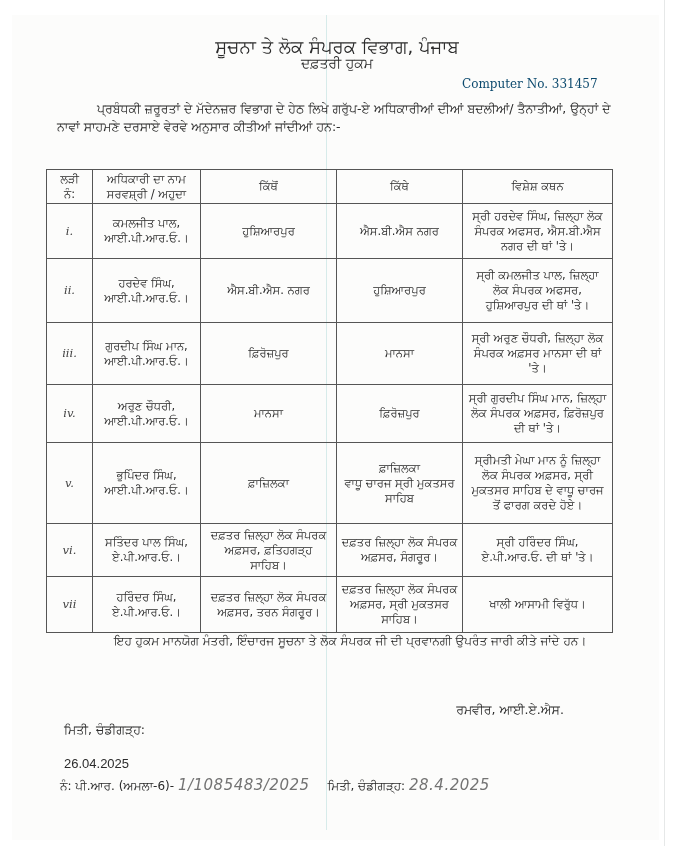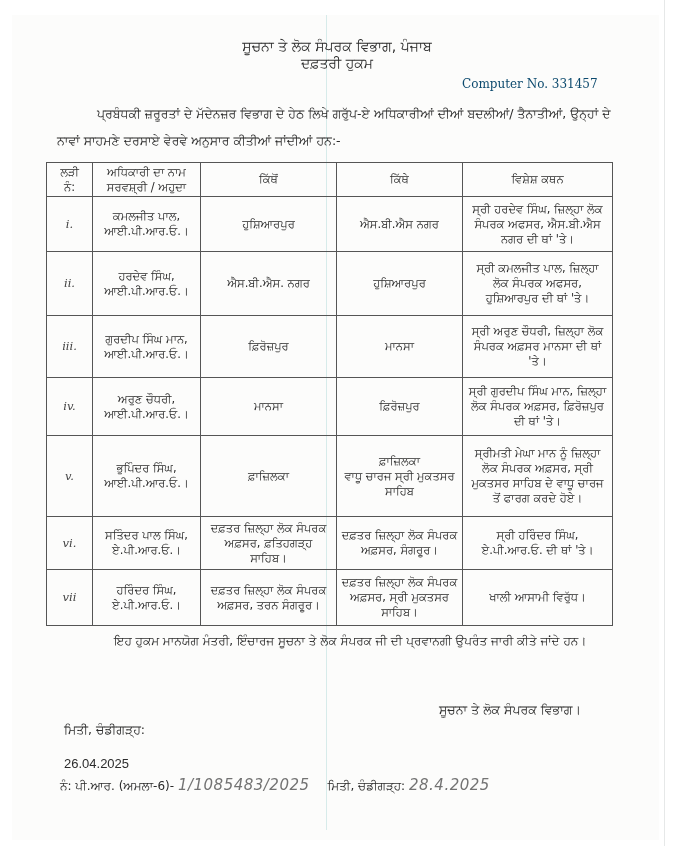--- a/index.html
+++ b/index.html
@@ -38,21 +38,21 @@
     width: 1px;
     height: 815px;
     background: #d7ebea;
   }
   .header-title {
     position: absolute;
     left: 0;
     width: 674px;
     top: 38px;
     text-align: center;
-    font-size: 14px;
+    font-size: 18px;
     line-height: 17px;
   }
   .header-sub {
     position: absolute;
     left: 0;
     width: 674px;
     top: 55px;
     text-align: center;
     font-size: 14px;
     line-height: 17px;
@@ -64,27 +64,27 @@
     font-family: "DejaVu Serif", serif;
     font-size: 12px;
     color: #0c4a6e;
   }
   .intro {
     position: absolute;
     left: 57px;
     top: 100px;
     width: 570px;
     font-size: 12.5px;
-    line-height: 27px;
+    line-height: 18px;
     text-indent: 40px;
   }
   table.orders {
     position: absolute;
     left: 46px;
-    top: 162px;
+    top: 169px;
     width: 566px;
     border-collapse: collapse;
     table-layout: fixed;
   }
   table.orders th, table.orders td {
     border: 1px solid #555;
     text-align: center;
     vertical-align: middle;
     font-size: 11.5px;
     line-height: 15px;
@@ -256,21 +256,21 @@
 </table>
 
 <div class="closing">ਇਹ ਹੁਕਮ ਮਾਨਯੋਗ ਮੰਤਰੀ, ਇੰਚਾਰਜ ਸੂਚਨਾ ਤੇ ਲੋਕ ਸੰਪਰਕ ਜੀ ਦੀ ਪ੍ਰਵਾਨਗੀ ਉਪਰੰਤ ਜਾਰੀ ਕੀਤੇ ਜਾਂਦੇ ਹਨ।</div>
 
 <div class="date-block">
   <div>ਮਿਤੀ, ਚੰਡੀਗੜ੍ਹ:</div>
   <div class="dval">26.04.2025</div>
 </div>
 
 <div class="signature">
-  <div>ਸੂਚਨਾ ਤੇ ਲੋਕ ਸੰਪਰਕ ਵਿਭਾਗ।</div>
+  <div>ਰਮਵੀਰ, ਆਈ.ਏ.ਐਸ.</div>
 </div>
 
 <div class="ref-line">
   <span>ਨੰ: ਪੀ.ਆਰ. (ਅਮਲਾ-6)-</span>
   <span class="handwritten">1/1085483/2025</span>
   <span class="ref-date-label">ਮਿਤੀ, ਚੰਡੀਗੜ੍ਹ:</span>
   <span class="handwritten">28.4.2025</span>
 </div>
 
 </body></html>

